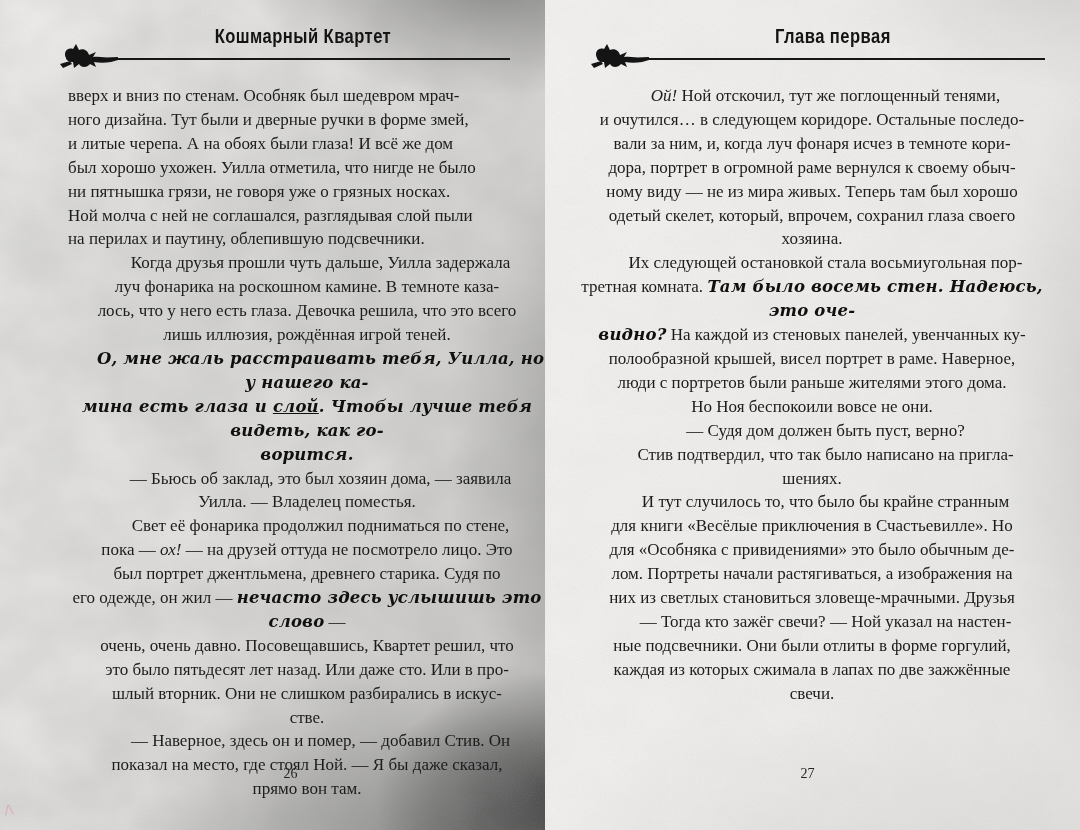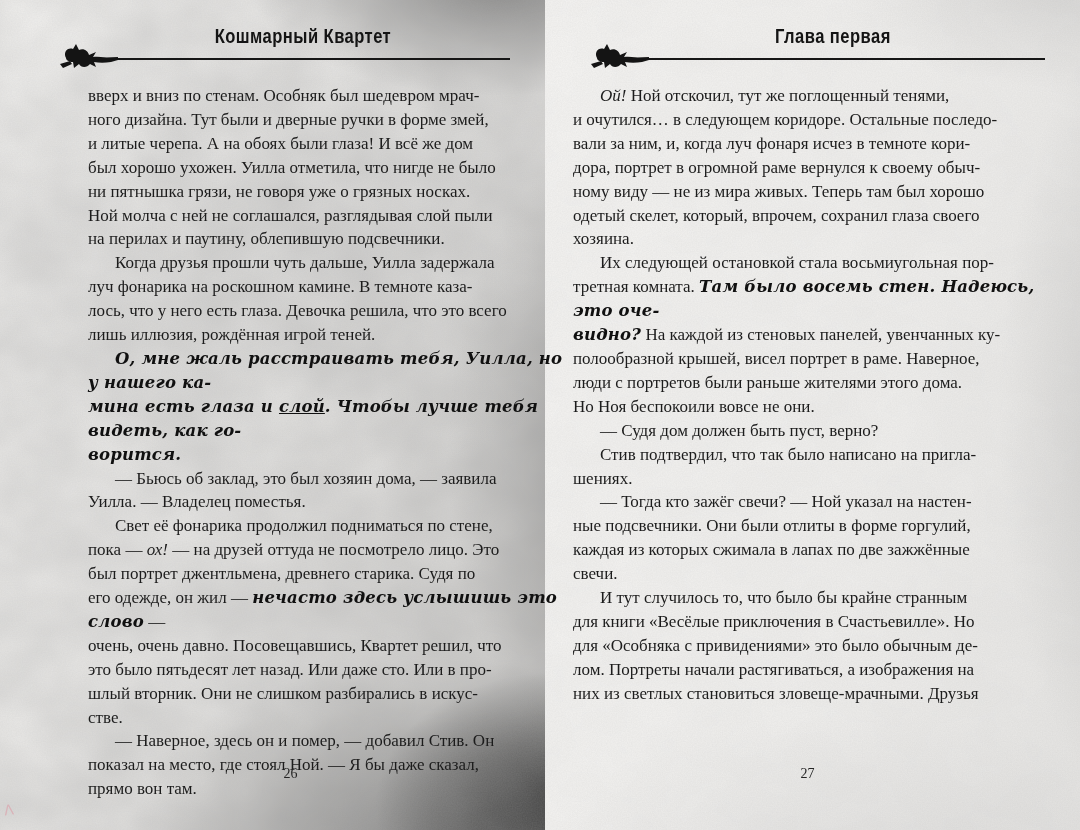--- a/index.html
+++ b/index.html
@@ -38,24 +38,24 @@
   .rule-left{left:74px;width:436px;}
   .rule-right{left:58px;width:442px;}
   .flourish{position:absolute;top:42px;z-index:3;}
   .flourish-left{left:56px;}
   .flourish-right{left:42px;}
   .text-block{
     position:absolute;top:84px;z-index:2;width:478px;
     white-space:pre-line;
     font-size:17px;line-height:23.9px;color:#1c1c1c;
   }
-  .tb-left{left:68px;margin-left:20px;}
+  .tb-left{left:68px;}
   .tb-right{left:28px;}
   .para{margin:0;}
-  .para.indent{text-indent:27px;}
+  .para.indent{text-indent:27px;text-align:center;}
   .seg-normal{}
   .seg-italic{font-style:italic;}
   .seg-script{
     font-family:"DejaVu Serif",serif;font-style:italic;font-weight:bold;
     font-size:0.97em;letter-spacing:0.2px;color:#101010;
   }
   .seg-script-underline{
     font-family:"DejaVu Serif",serif;font-style:italic;font-weight:bold;
     font-size:0.97em;letter-spacing:0.2px;color:#101010;text-decoration:underline;
   }
@@ -126,28 +126,28 @@
 вали за ним, и, когда луч фонаря исчез в темноте кори-
 дора, портрет в огромной раме вернулся к своему обыч-
 ному виду — не из мира живых. Теперь там был хорошо
 одетый скелет, который, впрочем, сохранил глаза своего
 хозяина.</span></p><p class="para indent"><span class="seg-normal">Их следующей остановкой стала восьмиугольная пор-
 третная комната. </span><span class="seg-script">Там было восемь стен. Надеюсь, это оче-
 видно?</span><span class="seg-normal"> На каждой из стеновых панелей, увенчанных ку-
 полообразной крышей, висел портрет в раме. Наверное,
 люди с портретов были раньше жителями этого дома.
 Но Ноя беспокоили вовсе не они.</span></p><p class="para indent"><span class="seg-normal">— Судя дом должен быть пуст, верно?</span></p><p class="para indent"><span class="seg-normal">Стив подтвердил, что так было написано на пригла-
-шениях.</span></p><p class="para indent"><span class="seg-normal">— Тогда кто зажёг свечи? — Ной указал на настен-
-ные подсвечники. Они были отлиты в форме горгулий,
-каждая из которых сжимала в лапах по две зажжённые
-свечи.</span></p><p class="para indent"><span class="seg-normal">И тут случилось то, что было бы крайне странным
+шениях.</span></p><p class="para indent"><span class="seg-normal">И тут случилось то, что было бы крайне странным
 для книги «Весёлые приключения в Счастьевилле». Но
 для «Особняка с привидениями» это было обычным де-
 лом. Портреты начали растягиваться, а изображения на
-них из светлых становиться зловеще-мрачными. Друзья</span></p></div>
+них из светлых становиться зловеще-мрачными. Друзья</span></p><p class="para indent"><span class="seg-normal">— Тогда кто зажёг свечи? — Ной указал на настен-
+ные подсвечники. Они были отлиты в форме горгулий,
+каждая из которых сжимала в лапах по две зажжённые
+свечи.</span></p></div>
     <div class="page-number pn-right">27</div>
   </div>
 
   <svg class="grain" width="1080" height="830" aria-hidden="true">
     <defs>
       <filter id="grainFine" x="0" y="0" width="100%" height="100%">
         <feTurbulence type="fractalNoise" baseFrequency="0.8" numOctaves="2" seed="7" stitchTiles="stitch"></feTurbulence>
         <feColorMatrix type="matrix" values="0 0 0 0 0.45  0 0 0 0 0.45  0 0 0 0 0.45  0 0 0 0.17 0"></feColorMatrix>
       </filter>
       <filter id="blotchLeft" x="0" y="0" width="100%" height="100%">

